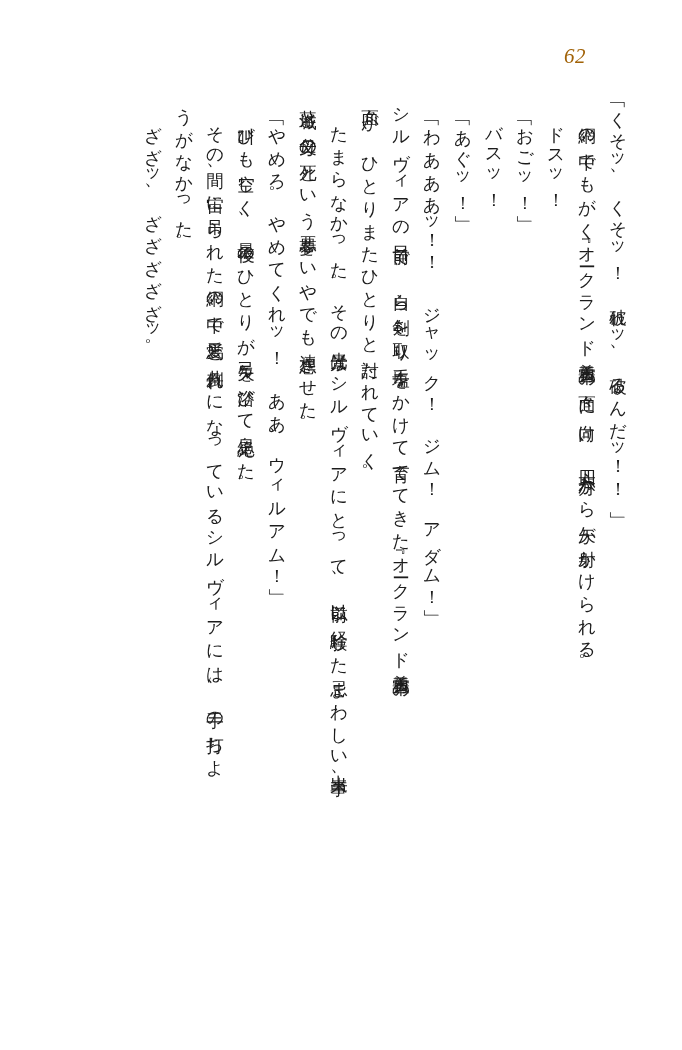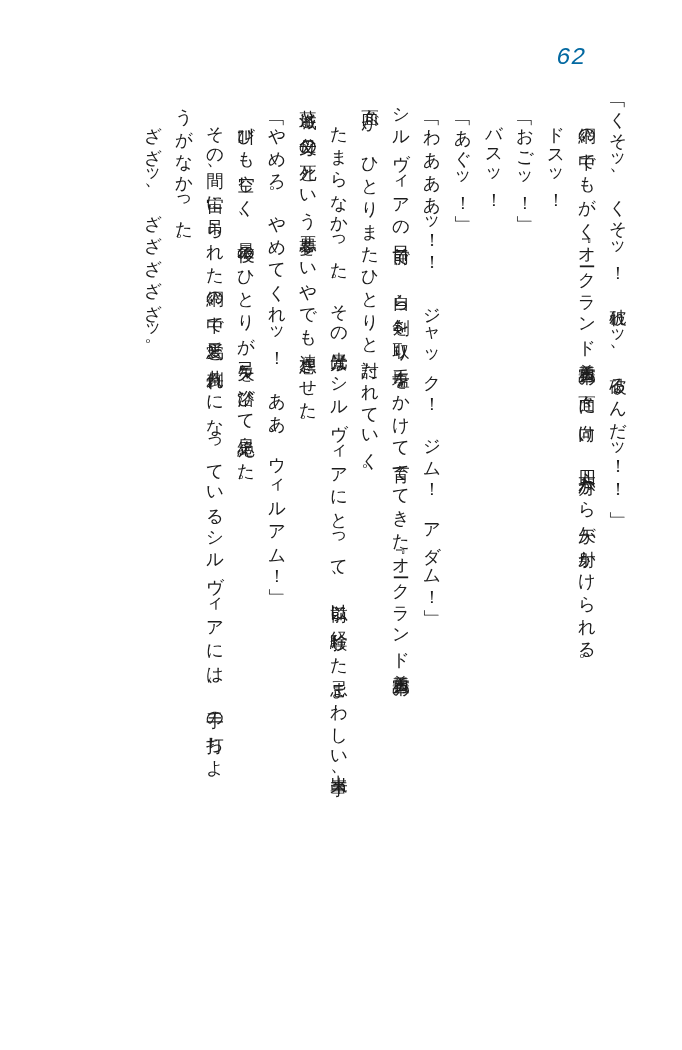--- a/index.html
+++ b/index.html
@@ -20,24 +20,24 @@
     width: 682px;
     height: 1050px;
     background: #ffffff;
   }
 
   
   .page-number {
     position: absolute;
     top: 44px;
     right: 96px;
-    font-family: Liberation Mono, monospace;
-    font-size: 24px;
+    font-family: Liberation Serif, serif;
+    font-size: 21px;
     font-style: italic;
-    color: #0369a1;
+    color: #a16207;
     letter-spacing: 0.5px;
   }
 
   
   .text-block {
     position: absolute;
     top: 96px;
     right: 56px;
     left: 56px;
     height: 880px;

